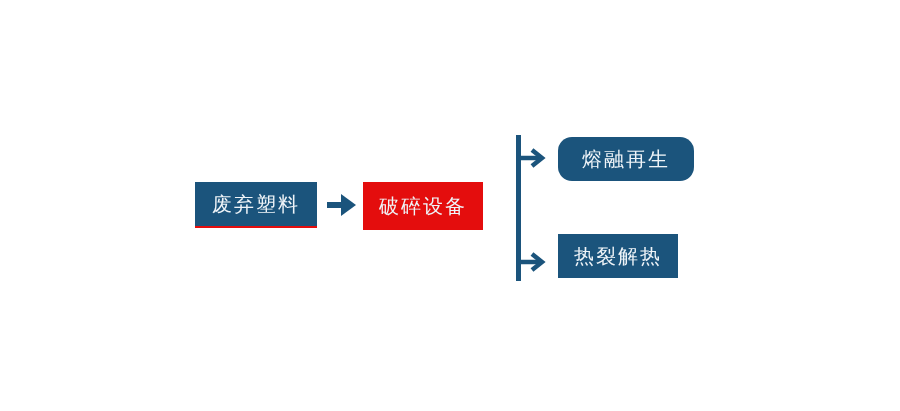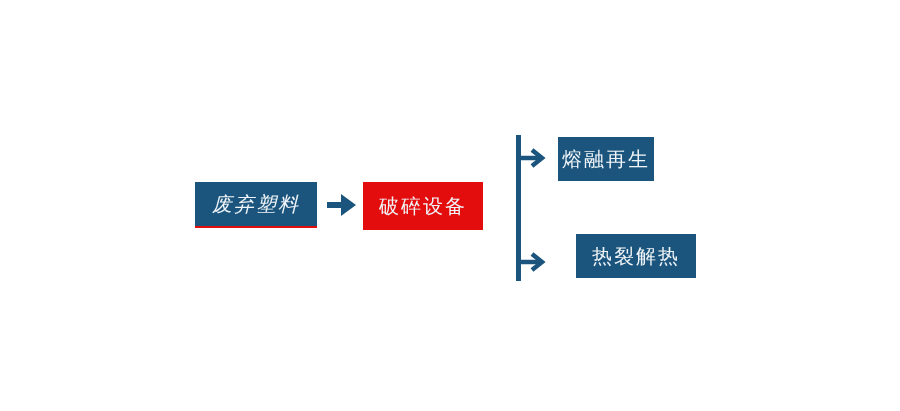--- a/index.html
+++ b/index.html
@@ -28,33 +28,32 @@
     text-align: center;
     white-space: nowrap;
   }
   .node-blue { background: var(--blue, #1b547c); }
   .node-red  { background: var(--red, #e40d0d); }
 
   .node-waste {
     left: 195px; top: 182px;
     width: 122px; height: 46px;
     border-bottom: 2px solid var(--red, #e40d0d);
-    font-style: italic;
   }
   .node-crush {
     left: 363px; top: 182px;
     width: 120px; height: 48px;
   }
   .node-melt {
     left: 558px; top: 137px;
-    width: 96px; height: 44px;
+    width: 136px; height: 44px; border-radius: 14px;
   }
   .node-pyro {
     left: 558px; top: 234px;
-    width: 120px; height: 44px; margin-left: 18px;
+    width: 120px; height: 44px;
   }
 
   .svg-abs { position: absolute; display: block; }
   .arrow-main { left: 326px; top: 191px; }
   .connector  { left: 514px; top: 133px; }
 
   .stroke-blue { stroke: var(--blue, #1b547c); fill: none; }
   .fill-blue   { fill: var(--blue, #1b547c); stroke: none; }
 </style>
 </head>

